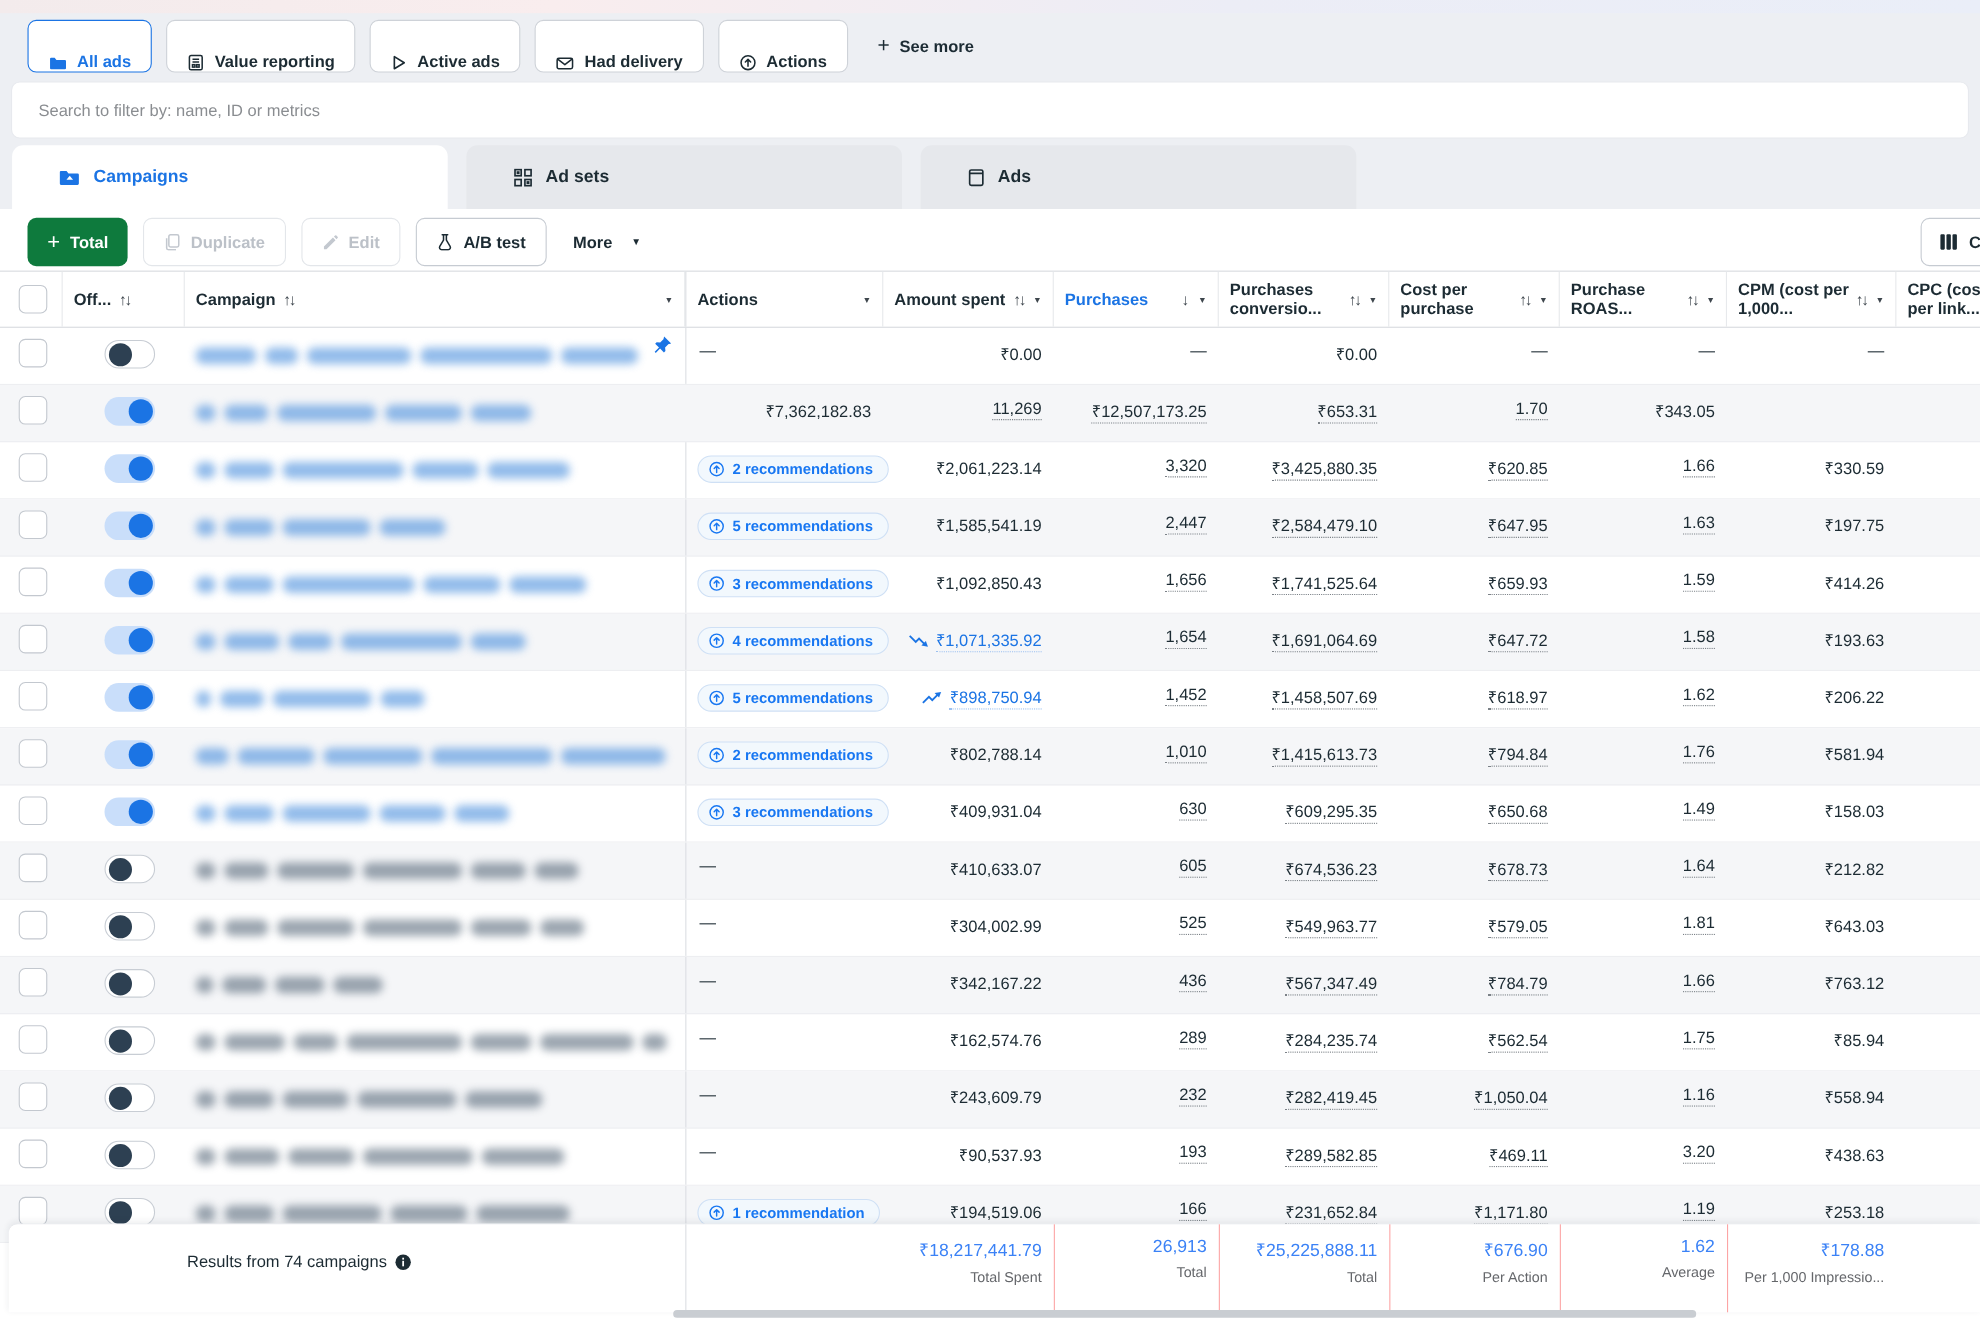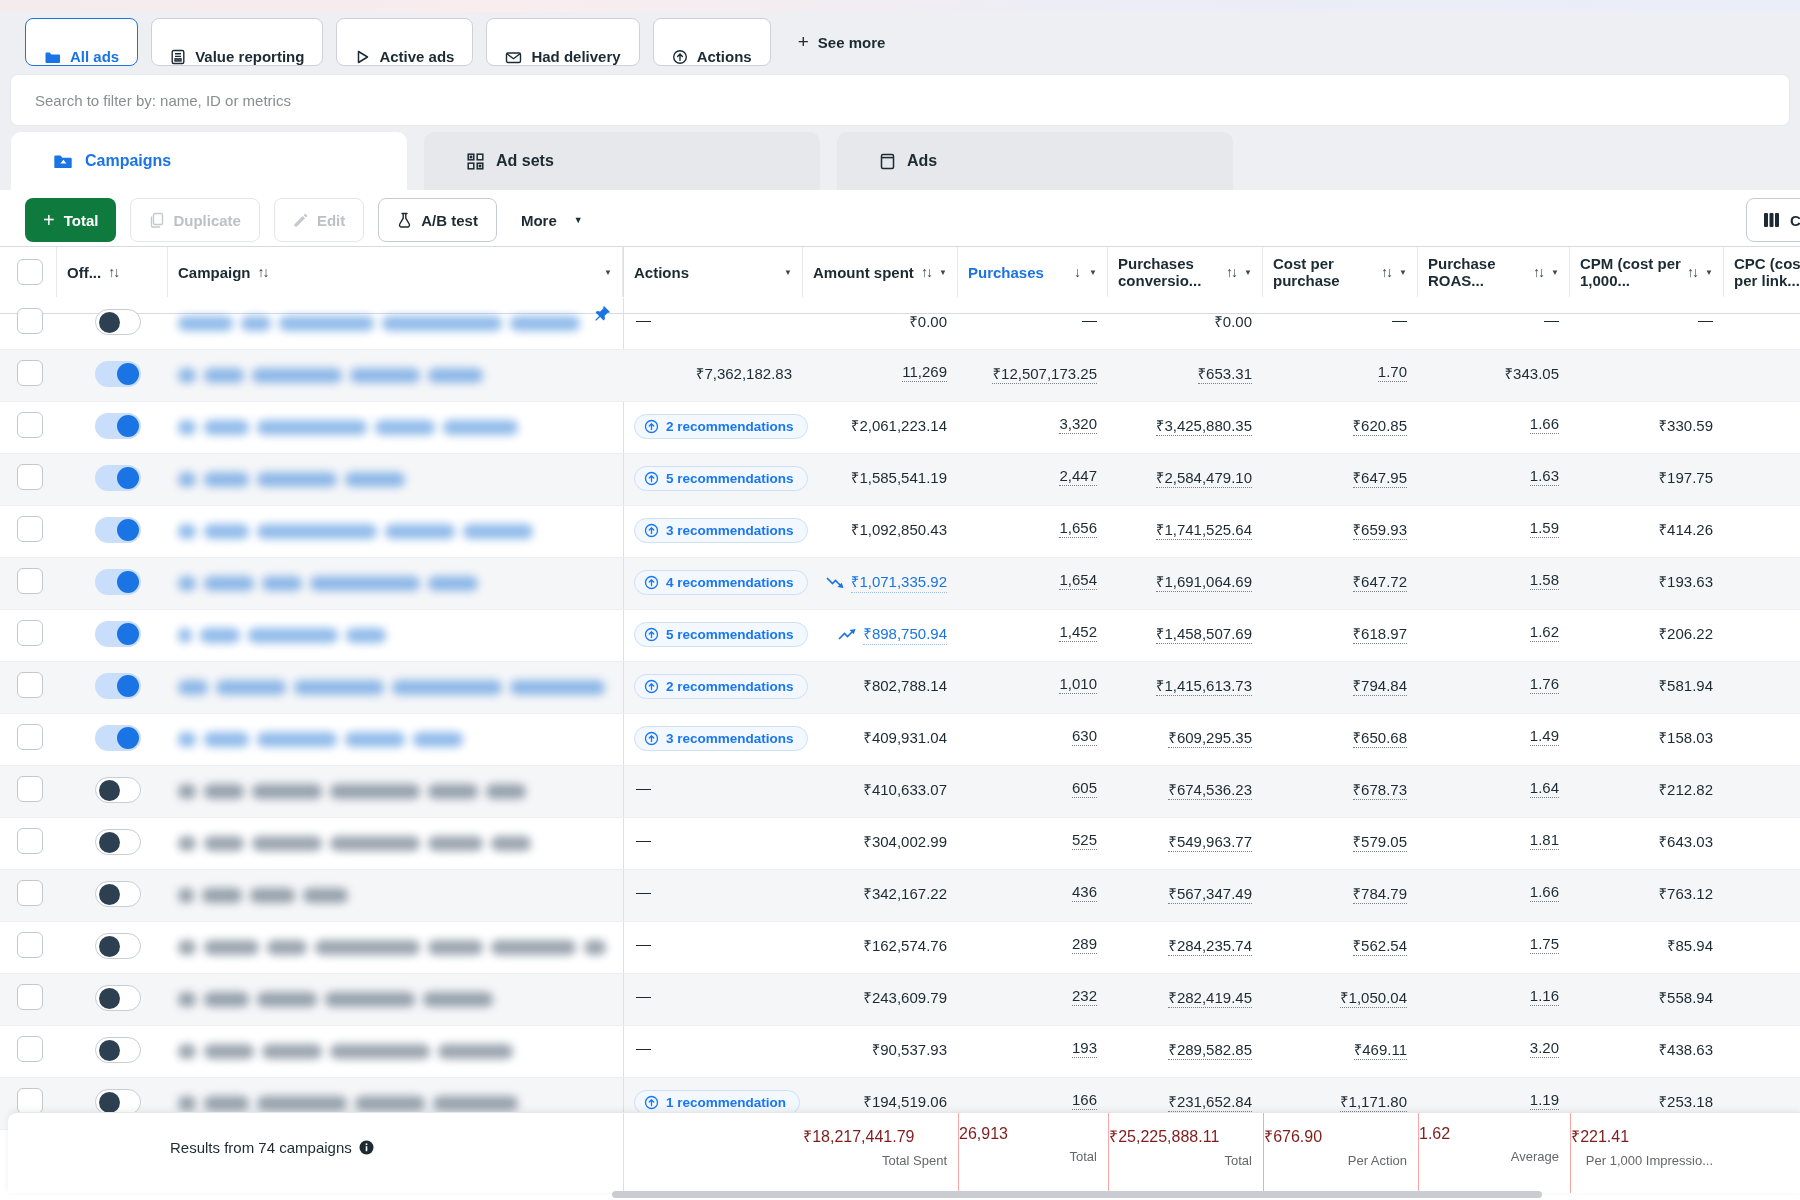--- a/index.html
+++ b/index.html
@@ -35,21 +35,21 @@
   .btn.green{background:#0e7a3d;border:none;color:#fff;}
   .btn.green .plus{font-size:20px;font-weight:400;line-height:0;}
   .btn.disabled{border:1px solid #e3e6ea;color:#bcc1c8;cursor:default;}
   .btn.ghost{border:none;padding:0 10px;}
   .btn .caret{font-size:9px;color:#1c2b33;}
   .btn-cols{position:absolute;left:1746px;top:198px;height:44px;display:flex;align-items:center;gap:10px;
     padding:0 16px;border:1px solid #c6cbd2;border-radius:8px;background:#fff;font-size:15px;font-weight:600;
     white-space:nowrap;cursor:pointer;box-sizing:border-box;}
   
   .grid-cols{display:grid;grid-template-columns:57px 111px 455px 180px 155px 150px 155px 155px 152px 154px 76px;}
-  .thead{position:absolute;left:0;top:246px;width:1800px;height:68px;border-top:1px solid #d8dadf;
+  .thead{position:absolute;left:0;top:246px;width:1800px;height:52px;border-top:1px solid #d8dadf;
     border-bottom:1px solid #d8dadf;background:#fff;box-sizing:border-box;}
   .hcell{display:flex;align-items:center;padding:0 10px;border-right:1px solid #e7e9ec;
     font-size:15px;font-weight:700;height:50px;box-sizing:border-box;overflow:hidden;}
   .hcell .hlabel{line-height:17px;}
   .hcell .grow{flex:1;}
   .sort{font-size:14px;color:#3e464d;letter-spacing:-2px;white-space:nowrap;flex:none;}
   .caret{font-size:8px;color:#3e464d;margin-left:8px;flex:none;}
   .ml-auto{margin-left:auto;}
   .h-blue{color:#1b74e4;}
   
@@ -76,21 +76,21 @@
     border:1px solid #cfe0f5;border-radius:15px;background:#f2f8fd;color:#1877f2;
     font-size:13.5px;font-weight:700;white-space:nowrap;cursor:pointer;}
   .dashL{display:block;padding:13px 0 0 12px;font-size:15px;}
   .dotted{border-bottom:1.5px dotted #7b8187;padding-bottom:1px;}
   .bluelink{color:#1b74e4;border-bottom:1.5px dotted #9cc0ef;padding-bottom:1px;}
   .spentwrap{display:inline-flex;align-items:center;gap:6px;}
   
   .tfoot{position:absolute;left:8px;top:1112px;width:1792px;height:80px;background:#fff;z-index:5;
     border-top:1px solid #e4e6ea;border-radius:8px 0 0 0;box-shadow:0 -2px 6px rgba(28,43,51,.07);}
   .fcell{box-sizing:border-box;padding-top:12px;}
-  .fcell .fval{font-size:16px;color:#7f1d1d;text-align:left;padding-right:11px;}
+  .fcell .fval{font-size:16px;color:#3b82f6;text-align:right;padding-right:11px;}
   .fcell .flab{font-size:13px;color:#65676b;text-align:right;padding-right:11px;margin-top:6px;white-space:nowrap;}
   .results{display:flex;align-items:center;gap:7px;font-size:15px;color:#1c2b33;padding:14px 0 0 2px;}
   .tfoot .grid-cols{grid-template-columns:49px 111px 455px 180px 155px 150px 155px 155px 152px 154px 76px;}
   .fborder{border-left:1px solid #fca5a5;}
   
   .scrollthumb{position:absolute;left:612px;top:1191px;width:930px;height:7px;border-radius:4px;
     background:#c9cdd2;z-index:6;cursor:grab;}
   svg{display:block;}
 </style>
 </head>
@@ -884,21 +884,21 @@
       </div>
       <div class="fcell fborder">
         <div class="fval">₹676.90</div>
         <div class="flab">Per Action</div>
       </div>
       <div class="fcell fborder">
         <div class="fval">1.62</div>
         <div class="flab">Average</div>
       </div>
       <div class="fcell fborder">
-        <div class="fval">₹221.41</div>
+        <div class="fval">₹178.88</div>
         <div class="flab">Per 1,000 Impressio...</div>
       </div>
       <div class="fcell"></div>
     </div>
   </div>
 
   <div class="scrollthumb"></div>
 </div>
 
 </body></html>

